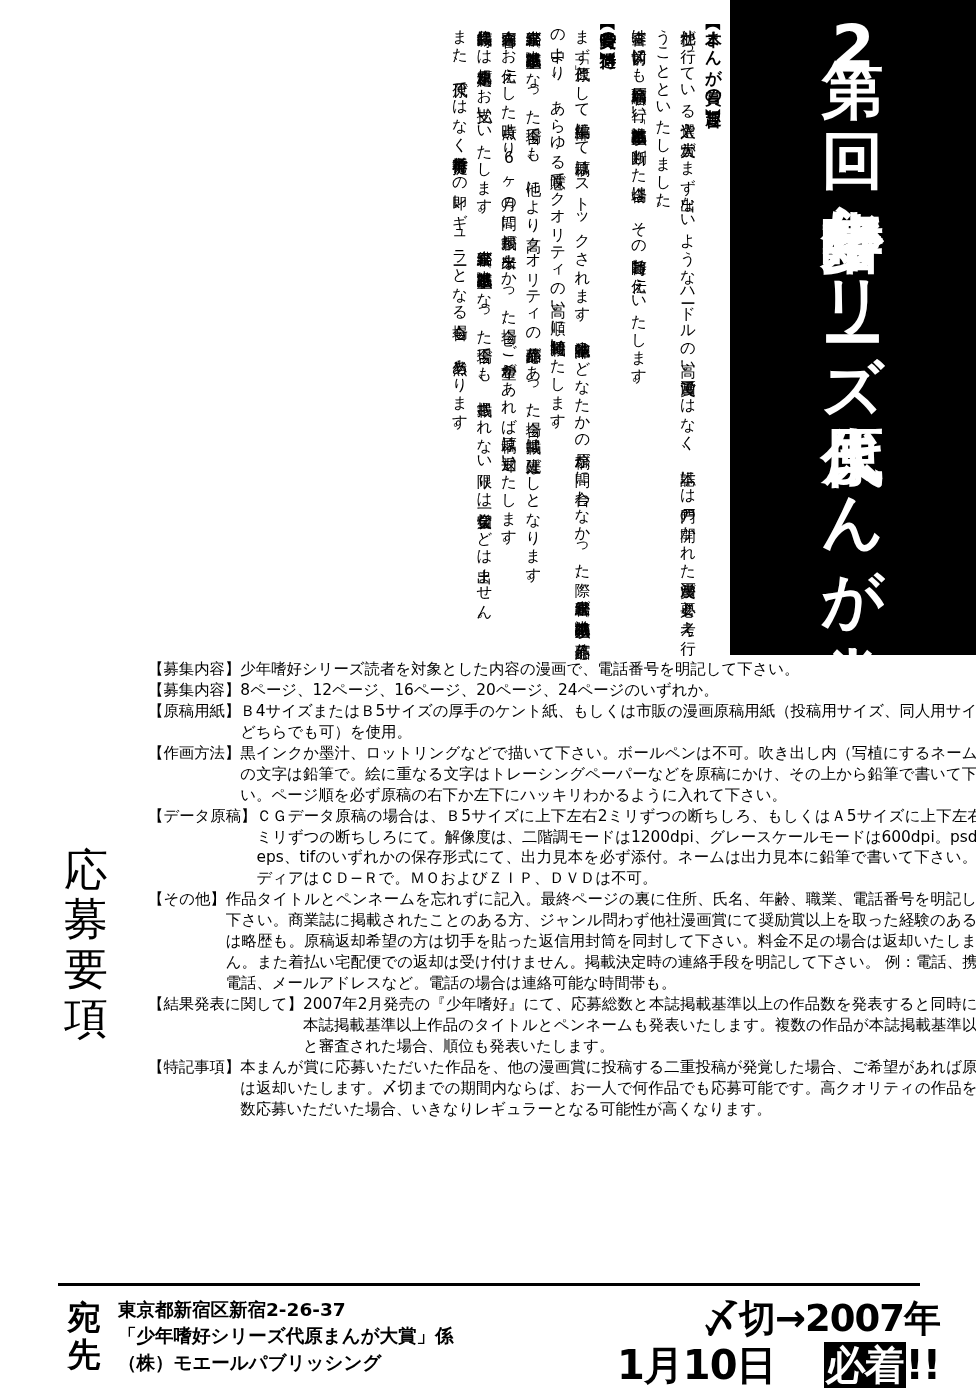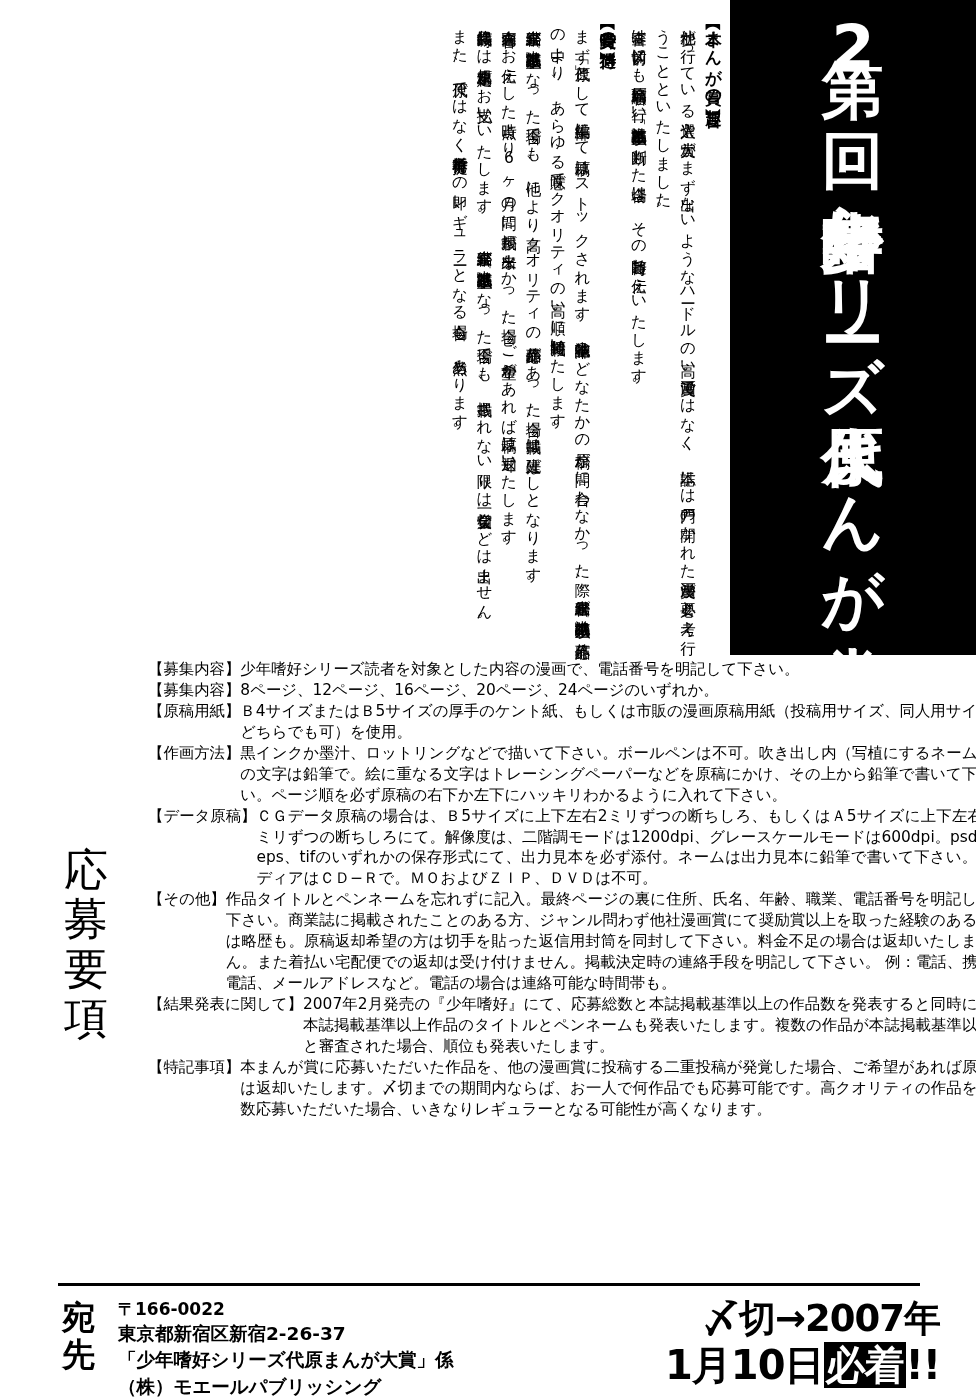--- a/index.html
+++ b/index.html
@@ -142,21 +142,21 @@
   }
   .addr-box {
     position: absolute;
     left: 62px;
     top: 1300px;
     width: 44px;
     font-family: "DejaVu Sans", sans-serif;
     font-weight: bold;
     font-size: 33px;
     line-height: 1.12;
-    text-align: left;
+    text-align: center;
   }
   .addr-lines {
     position: absolute;
     left: 118px;
     top: 1297px;
     font-family: "DejaVu Sans", sans-serif;
     font-weight: bold;
     font-size: 18.5px;
     line-height: 1.42;
   }
@@ -167,21 +167,21 @@
     top: 1296px;
     width: 420px;
     font-family: "DejaVu Sans", sans-serif;
     font-weight: bold;
     font-size: 37px;
     line-height: 1.22;
     letter-spacing: -1px;
     text-align: right;
   }
   .deadline .l2 { font-size: 40px; }
-  .inv { background: #000; color: #fff; padding: 0 2px; }
+  .inv { background: #000; color: #fff; padding: 0 2px; margin-left: 48px; }
 </style>
 </head>
 <body>
 
 <div class="page">
 
   <div class="top-section">
 
     <div class="title-block">
       <div class="title-vertical">第2回 少年嗜好シリーズ代原まんが大賞</div>
@@ -247,21 +247,20 @@
       </div>
 
     </div>
   </div>
 
   <div class="bottom-rule"></div>
 
   <div class="addr-box">宛先</div>
 
   <div class="addr-lines">
-    <div class="zip">〒166-0022</div>
     <div>東京都新宿区新宿2-26-37</div>
     <div>「少年嗜好シリーズ代原まんが大賞」係</div>
     <div>（株）モエールパブリッシング</div>
   </div>
 
   <div class="deadline">
     <div>〆切→2007年</div>
     <div class="l2"><span>1月10日</span><span class="inv">必着</span><span>!!</span></div>
   </div>
 

